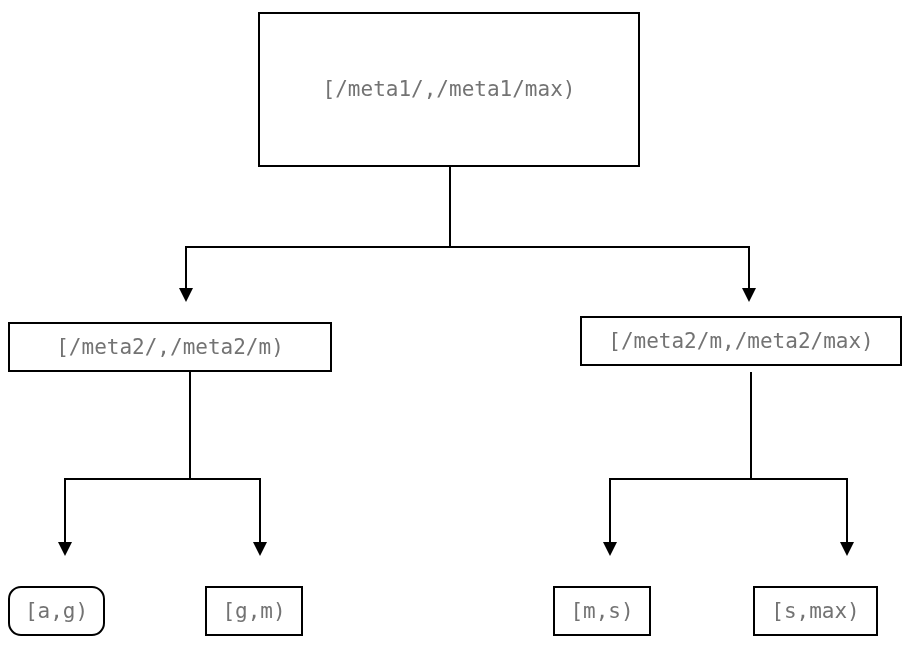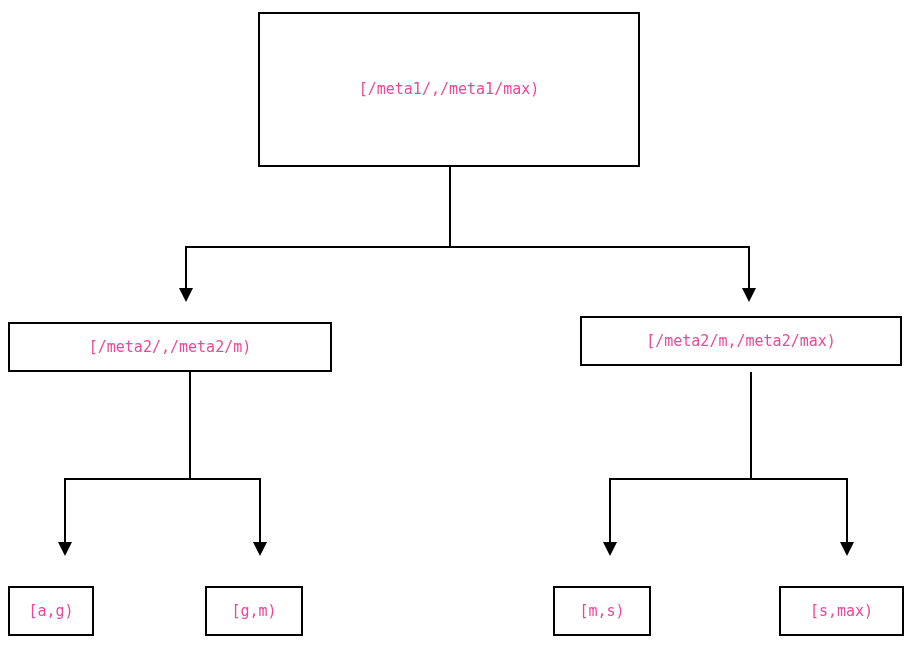--- a/index.html
+++ b/index.html
@@ -16,23 +16,23 @@
     font-family: "DejaVu Sans Mono", "Liberation Mono", monospace;
   }
   .node {
     position: absolute;
     box-sizing: border-box;
     border: 2px solid #000000;
     background: #ffffff;
     display: flex;
     align-items: center;
     justify-content: center;
-    color: #ec4899;
+    color: #737373;
     font-family: "DejaVu Sans Mono", "Liberation Mono", monospace;
-    font-size: 15px;
+    font-size: 21px;
     line-height: 1;
     letter-spacing: 0px;
     white-space: nowrap;
   }
   .node-label {
     display: block;
   }
   .edge-layer {
     position: absolute;
     left: 0;
@@ -97,29 +97,29 @@
   </div>
 
   <div class="node" style="left:8px; top:322px; width:324px; height:50px;">
     <span class="node-label">[/meta2/,/meta2/m)</span>
   </div>
 
   <div class="node" style="left:580px; top:316px; width:322px; height:50px;">
     <span class="node-label">[/meta2/m,/meta2/max)</span>
   </div>
 
-  <div class="node" style="left:8px; top:586px; width:86px; height:50px;">
+  <div class="node" style="left:8px; top:586px; width:97px; height:50px;border-radius:13px;">
     <span class="node-label">[a,g)</span>
   </div>
 
   <div class="node" style="left:205px; top:586px; width:98px; height:50px;">
     <span class="node-label">[g,m)</span>
   </div>
 
   <div class="node" style="left:553px; top:586px; width:98px; height:50px;">
     <span class="node-label">[m,s)</span>
   </div>
 
-  <div class="node" style="left:779px; top:586px; width:125px; height:50px;">
+  <div class="node" style="left:753px; top:586px; width:125px; height:50px;">
     <span class="node-label">[s,max)</span>
   </div>
 
 </div>
 
 </body></html>

